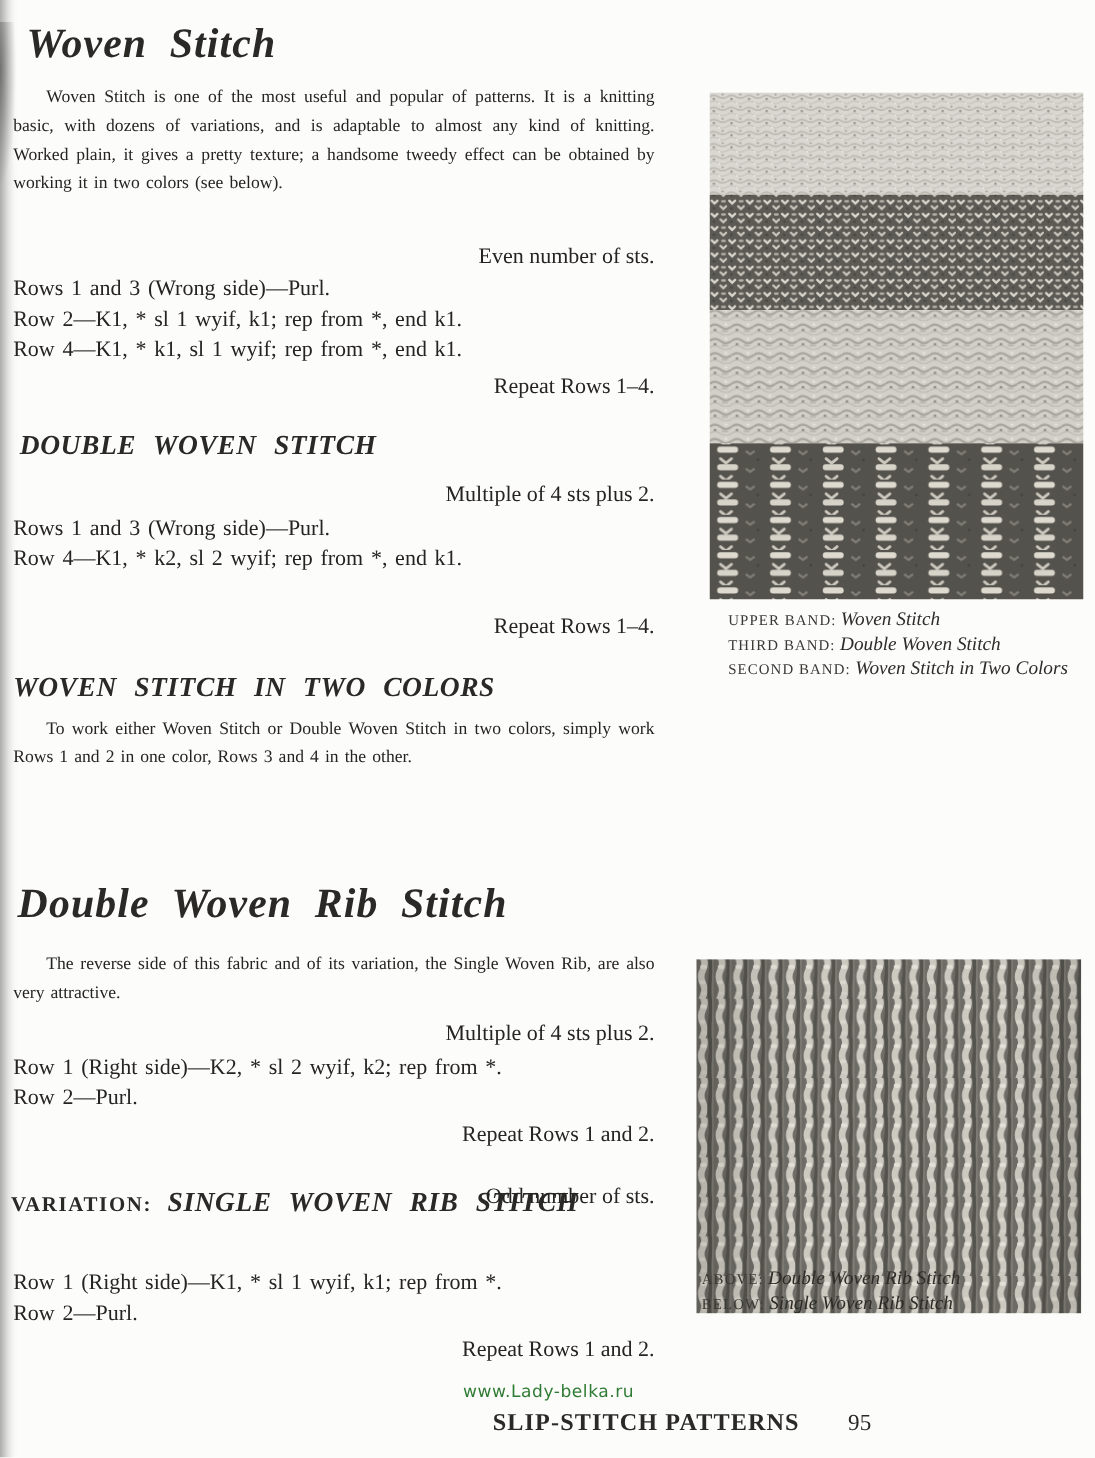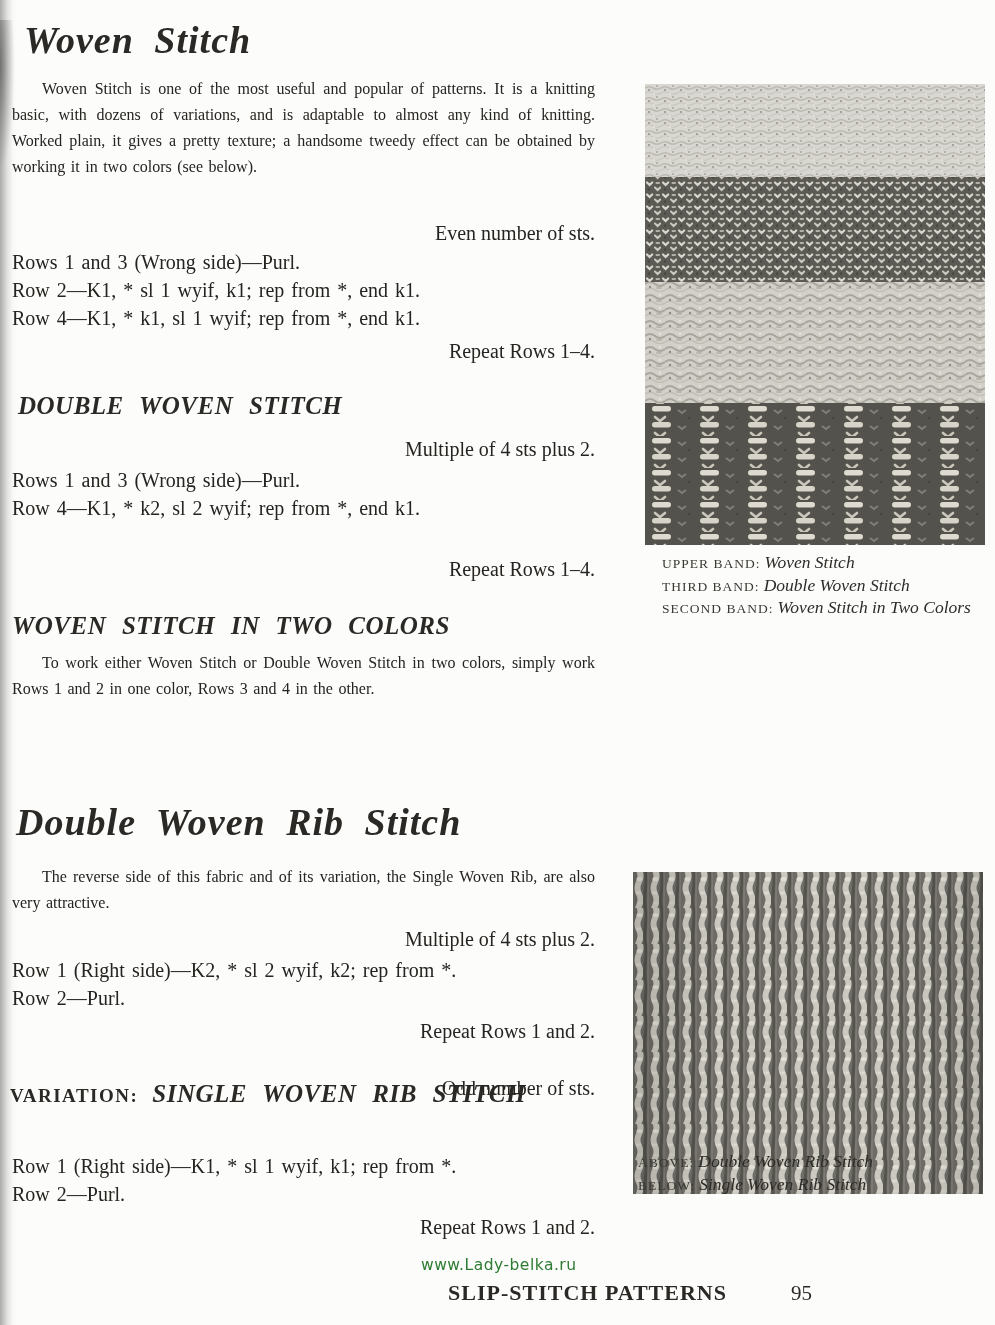--- a/index.html
+++ b/index.html
@@ -69,21 +69,21 @@
   .cap-label{
     font-size:13.5px;letter-spacing:1px;color:#3a3833;font-style:normal;
     margin-right:4px;
   }
   .cap-value{font-style:italic;color:#2e2c28;}
   .watermark{
     left:408px;top:1256px;
     font-family:"DejaVu Sans","Liberation Sans",sans-serif;
     font-size:15.5px;color:#2e7b33;letter-spacing:.5px;margin-left:13px;
   }
-  .footer{left:448px;top:1280px;display:flex;align-items:baseline;gap:64px;}
+  .footer{left:448px;top:1280px;display:flex;align-items:baseline;gap:44px;}
   .foot-title{font-size:22px;font-weight:bold;letter-spacing:1px;color:#2b2925;}
   .foot-page{font-size:21px;color:#2b2925;}
 </style>
 </head>
 <body>
 
 <div class="abs edge-shadow"></div>
 <div class="abs corner-smudge"></div>
 
 <h1 class="abs title-main t1">Woven Stitch</h1>

